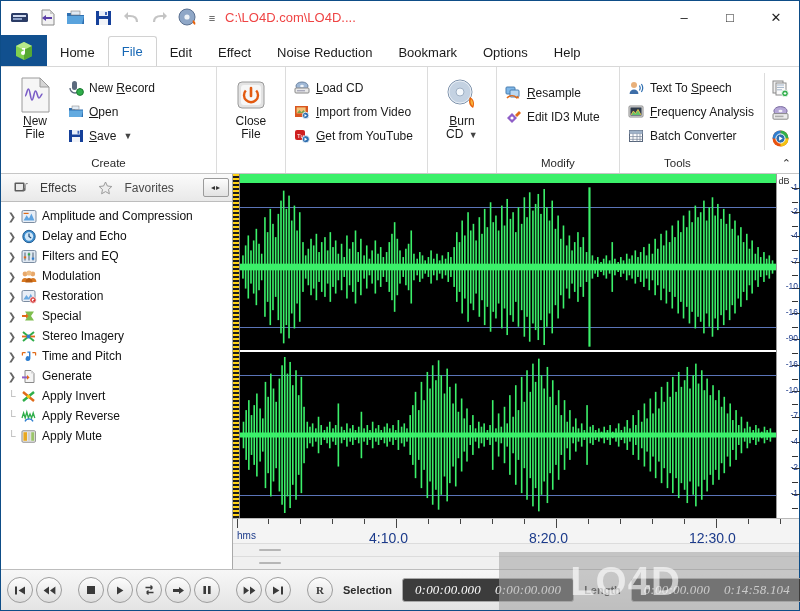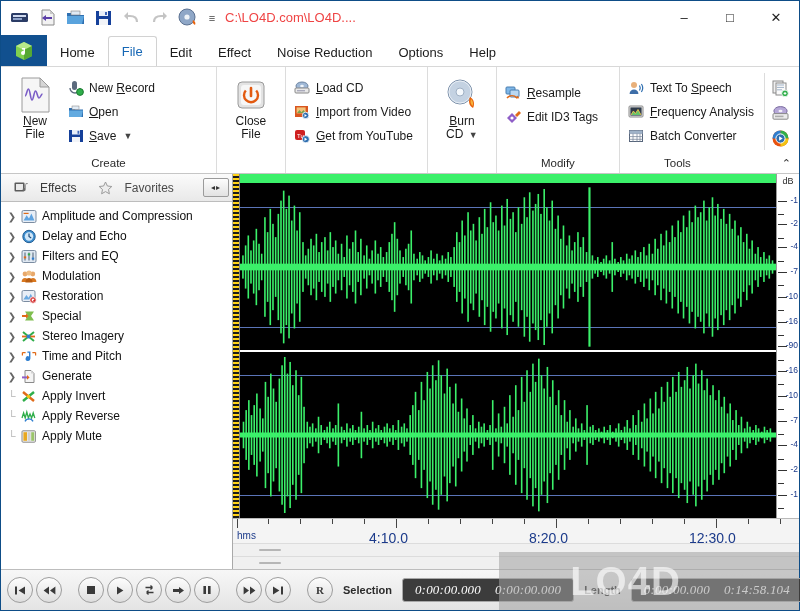--- a/index.html
+++ b/index.html
@@ -136,21 +136,21 @@
     flex:1;min-width:0;background:#000;position:relative;overflow:hidden;
     display:flex;flex-direction:column;
   }
   .topbar-green{height:9px;flex:0 0 9px;background:#3bf06a;border-bottom:1px solid #000;}
   .chan{flex:1;position:relative;background:#000;min-height:0;overflow:hidden;}
   .chan + .chan{border-top:2px solid #fff;}
   .guide{position:absolute;left:0;right:0;height:1px;background:#5a74b8;}
   .chan svg{position:absolute;left:0;top:0;width:100%;height:100%;display:block;}
   .db-ruler{
     width:22px;flex:0 0 22px;background:#fff;border-left:1px solid #9a9a9a;
-    display:flex;flex-direction:column;position:relative;
+    display:flex;position:relative;
   }
   .db-head{height:14px;flex:0 0 14px;font-size:9px;text-align:center;color:#2b2b2b;line-height:14px;}
   .db-body{flex:1;position:relative;}
   .db-lab{position:absolute;right:1px;font-size:8.5px;color:#1b3a8a;line-height:8px;}
   .db-tick{position:absolute;left:1px;width:6px;height:1px;background:#333;}
   .db-tick.lg{width:9px;}
 
   
   .timeruler{
     height:24px;flex:0 0 24px;background:#f4f4f4;border-top:1px solid #b9b9b9;
@@ -273,20 +273,21 @@
         <path d="M11 2l8 4-8 4-8-4z" fill="#b7e98a"></path>
         <path d="M11 10v10l8-4V6z" fill="#55a832"></path>
         <path d="M9 8h3v5a2 2 0 11-1.4-1.9V9.5H9z" fill="#fff"></path>
       </svg>
     </div>
     <div class="tab">Home</div>
     <div class="tab active">File</div>
     <div class="tab">Edit</div>
     <div class="tab">Effect</div>
     <div class="tab">Noise Reduction</div>
+    <div class="tab">Bookmark</div>
     <div class="tab">Options</div>
     <div class="tab">Help</div>
   </div>
 
   <div class="ribbon">
 
     <div class="rgroup" style="width:214px;">
       <div class="rgroup-body">
         <div class="bigbtn">
           <span class="bicon">
@@ -428,21 +429,21 @@
             <span><span class="u">R</span>esample</span>
           </div>
           <div class="smallbtn">
             <span class="sicon">
               <svg width="16" height="16" viewBox="0 0 16 16">
                 <path d="M2 9l5-5 5 5-5 5z" fill="#8f5fc8"></path>
                 <circle cx="7" cy="9" r="1.6" fill="#fff"></circle>
                 <path d="M10 6l4-4 2 2-4 4z" fill="#e06a18"></path>
               </svg>
             </span>
-            <span>Edit ID3 Tags</span>
+            <span>Edit ID3 Mute</span>
           </div>
         </div>
       </div>
       <div class="rgroup-label">Modify</div>
     </div>
 
     <div class="rgroup" style="flex:1;">
       <div class="rgroup-body">
         <div class="smallcol">
           <div class="smallbtn">

